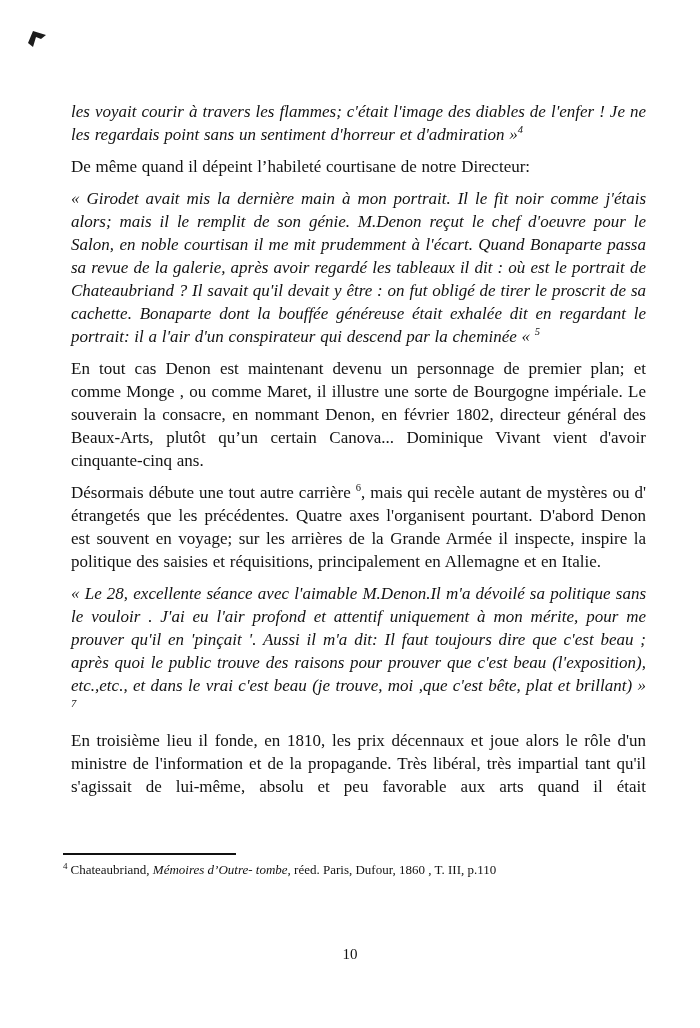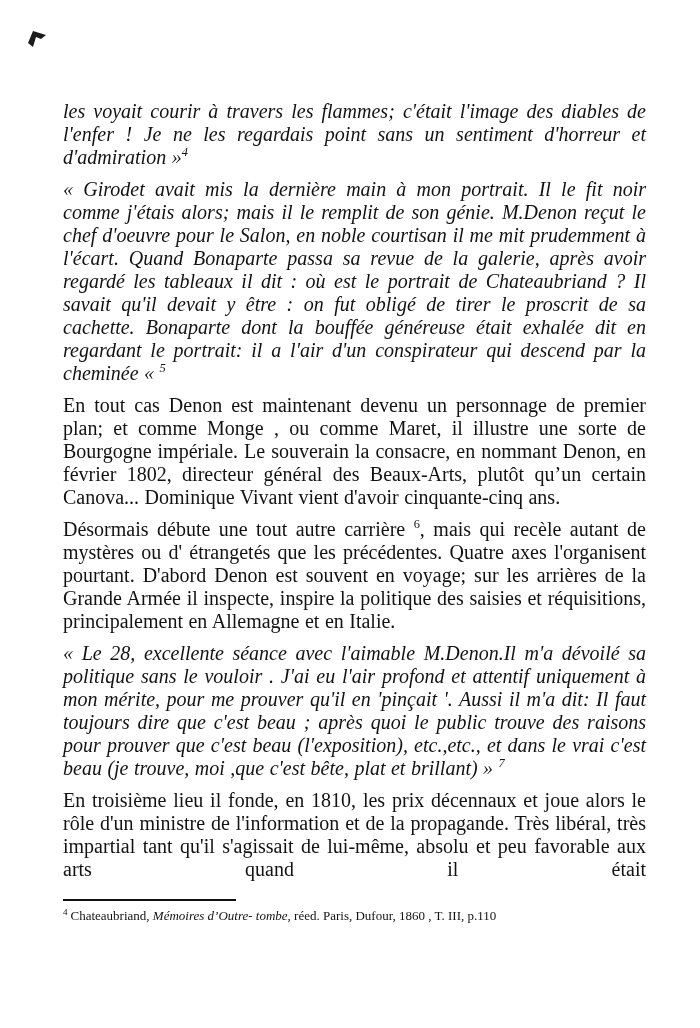--- a/index.html
+++ b/index.html
@@ -27,41 +27,41 @@
     width: 20px;
     height: 18px;
   }
   .text-column {
     position: absolute;
     left: 63px;
     top: 100px;
     width: 583px;
   }
   .text-column p {
-    margin: 0 0 9px 0;
-    font-size: 20px;
+    margin: 0 0 9px 8px;
+    font-size: 17px;
     line-height: 23px;
     text-align: justify;
     word-spacing: 0.5px;
   }
   .text-column p.italic {
     font-style: italic;
   }
   .text-column p.continued {
     text-align-last: justify;
   }
   sup.fnref {
     font-size: 0.62em;
     line-height: 0;
     vertical-align: super;
   }
   .footnote-area {
     position: absolute;
     left: 63px;
-    top: 899px;
+    top: 853px;
     width: 583px;
   }
   .fn-rule {
     width: 173px;
     height: 0;
     border-top: 2px solid #101010;
     margin: 0 0 7px 0;
   }
   .footnote {
     font-size: 13px;
@@ -91,28 +91,30 @@
 <body>
 
 <div class="page">
 
   <svg class="ink-smudge" viewBox="0 0 20 18" width="20" height="18" aria-hidden="true">
     <path d="M1,13 L6,1 L19,5 L14,9 L9,7 L6,17 Z" fill="#1c1c1c"></path>
   </svg>
 
   <div class="text-column" id="paragraphs">
       <p class="italic"><span>les voyait courir à travers les flammes; c'était l'image des diables de l'enfer ! Je ne les regardais point sans un sentiment d'horreur et d'admiration »</span><sup class="fnref">4</sup></p>
+      <p class="roman"><span>De même quand il dépeint l’habileté courtisane de notre Directeur:</span></p>
       <p class="italic"><span>« Girodet avait mis la dernière main à mon portrait. Il le fit noir comme j'étais alors; mais il le remplit de son génie. M.Denon reçut le chef d'oeuvre pour le Salon, en noble courtisan il me mit prudemment à l'écart. Quand Bonaparte passa sa revue de la galerie, après avoir regardé les tableaux il dit : où est le portrait de Chateaubriand ? Il savait qu'il devait y être : on fut obligé de tirer le proscrit de sa cachette. Bonaparte dont la bouffée généreuse était exhalée dit en regardant le portrait: il a l'air d'un conspirateur qui descend par la cheminée « </span><sup class="fnref">5</sup></p>
       <p class="roman"><span>En tout cas Denon est maintenant devenu un personnage de premier plan; et comme Monge , ou comme Maret, il illustre une sorte de Bourgogne impériale. Le souverain la consacre, en nommant Denon, en février 1802, directeur général des Beaux-Arts, plutôt qu’un certain Canova... Dominique Vivant vient d'avoir cinquante-cinq ans.</span></p>
       <p class="roman"><span>Désormais débute une tout autre carrière </span><sup class="fnref">6</sup><span>, mais qui recèle autant de mystères ou d' étrangetés que les précédentes. Quatre axes l'organisent pourtant. D'abord Denon est souvent en voyage; sur les arrières de la Grande Armée il inspecte, inspire la politique des saisies et réquisitions, principalement en Allemagne et en Italie.</span></p>
       <p class="italic"><span>« Le 28, excellente séance avec l'aimable M.Denon.Il m'a dévoilé sa politique sans le vouloir . J'ai eu l'air profond et attentif uniquement à mon mérite, pour me prouver qu'il en 'pinçait '. Aussi il m'a dit: Il faut toujours dire que c'est beau ; après quoi le public trouve des raisons pour prouver que c'est beau (l'exposition), etc.,etc., et dans le vrai c'est beau (je trouve, moi ,que c'est bête, plat et brillant) » </span><sup class="fnref">7</sup></p>
       <p class="roman continued"><span>En troisième lieu il fonde, en 1810, les prix décennaux et joue alors le rôle d'un ministre de l'information et de la propagande. Très libéral, très impartial tant qu'il s'agissait de lui-même, absolu et peu favorable aux arts quand il était</span></p>
     </div>
 
   <div class="footnote-area">
     <div class="fn-rule"></div>
     <div id="footnotes">
         <div class="footnote"><sup class="fn-marker">4</sup><span>Chateaubriand, </span><span class="it">Mémoires d’Outre- tombe</span><span>, réed. Paris, Dufour, 1860 , T. III, p.110</span></div>
       </div>
   </div>
 
+  <div class="page-number">10</div>
 
 </div>
 
 </body></html>

